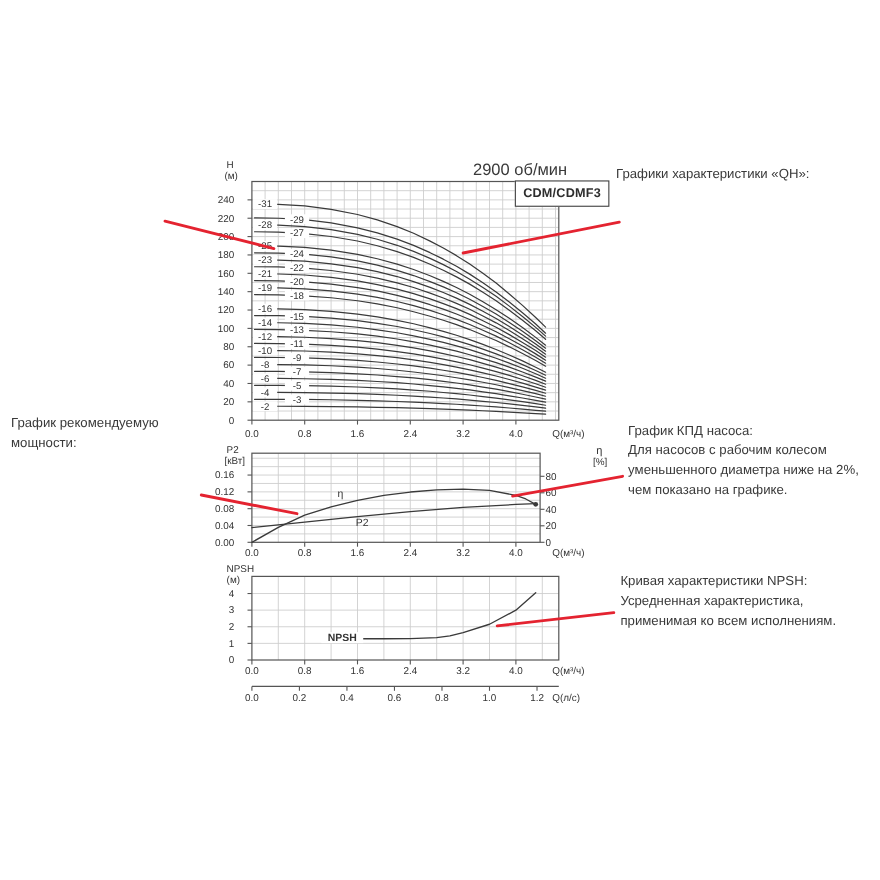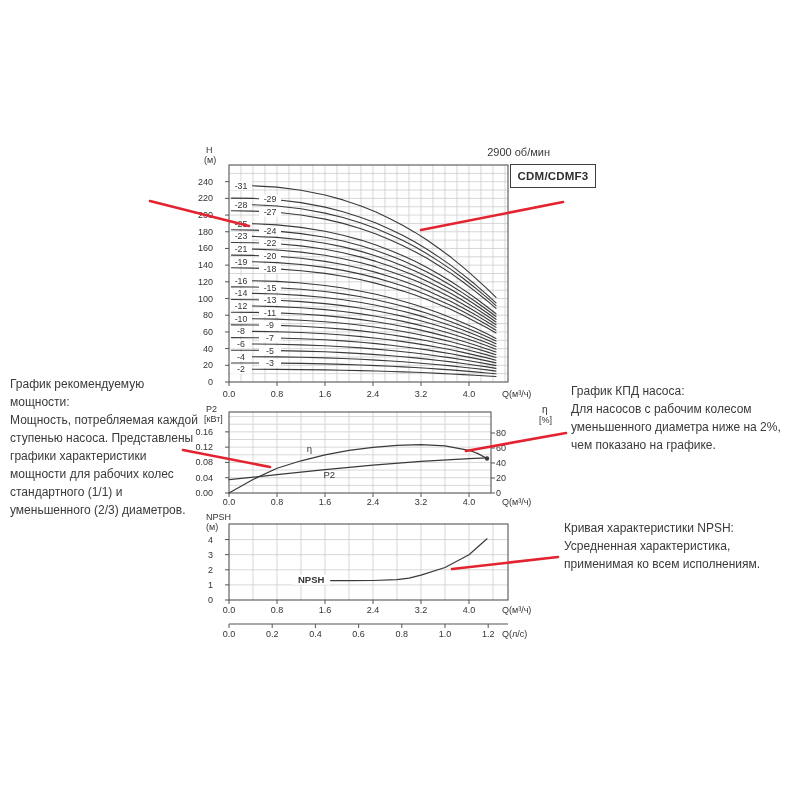--- a/index.html
+++ b/index.html
@@ -3,22 +3,22 @@
 <meta charset="utf-8">
 <style>
   html,body{margin:0;padding:0;background:#fff;}
   #root{position:relative;width:800px;height:800px;background:#ffffff;overflow:hidden;
         font-family:"Liberation Sans","DejaVu Sans",sans-serif;color:#3a3a3a;}
   #charts{position:absolute;left:0;top:0;width:800px;height:800px;}
   .ann{position:absolute;font-size:12px;line-height:18px;color:#3a3a3a;}
   .ann-title,.ann-body{font-size:12px;line-height:18px;}
   .model-box{position:absolute;left:468px;top:164px;width:84px;height:22px;border:1.5px solid #3f3f3f;
              background:#fff;display:flex;align-items:center;justify-content:center;
-             font-size:11.5px;font-weight:600;letter-spacing:.2px;color:#2e2e2e;margin-left:42px;}
-  .rpm{position:absolute;left:430px;top:146px;width:120px;text-align:right;font-size:11px;color:#3a3a3a;}
+             font-size:11.5px;font-weight:600;letter-spacing:.2px;color:#2e2e2e;}
+  .rpm{position:absolute;left:430px;top:146px;width:120px;font-size:15px;color:#3a3a3a;}
 </style>
 </head>
 <body>
 <div id="root">
 
 <svg id="charts" xmlns="http://www.w3.org/2000/svg" viewBox="0 0 800 800">
       <g>
         <line x1="241" y1="165" x2="241" y2="382" stroke="#cdcdcd" stroke-width="0.8"></line>
         <line x1="253" y1="165" x2="253" y2="382" stroke="#cdcdcd" stroke-width="0.8"></line>
         <line x1="265" y1="165" x2="265" y2="382" stroke="#cdcdcd" stroke-width="0.8"></line>
@@ -326,25 +326,25 @@
         <line x1="183" y1="450" x2="270" y2="467" stroke="#e42330" stroke-width="2.6" stroke-linecap="round"></line>
         <line x1="566" y1="433" x2="466" y2="451" stroke="#e42330" stroke-width="2.6" stroke-linecap="round"></line>
         <line x1="558" y1="557" x2="452" y2="569" stroke="#e42330" stroke-width="2.6" stroke-linecap="round"></line>
       </g>
     </svg>
 
 <div class="ann" style="left:22px;top:151px;width:178px">
 </div>
 
 <div class="ann" style="left:560px;top:149px;width:238px">
+  <div class="ann-title">Графики характеристики «QH»:</div>
 </div>
 
 <div class="ann" style="left:10px;top:375px;width:196px">
   <div class="ann-title">График рекомендуемую мощности:</div>
-  <div class="ann-body">Мощность, потребляемая каждой ступенью насоса. Представлены графики характеристики мощности для рабочих колес стандартного (1/1) и уменьшенного (2/3) диаметров.</div>
 </div>
 
 <div class="ann" style="left:571px;top:382px;width:232px">
   <div class="ann-title">График КПД насоса:</div>
   <div class="ann-body">Для насосов с рабочим колесом уменьшенного диаметра ниже на 2%, чем показано на графике.</div>
 </div>
 
 <div class="ann" style="left:564px;top:519px;width:238px">
   <div class="ann-title">Кривая характеристики NPSH:</div>
   <div class="ann-body">Усредненная характеристика, применимая ко всем исполнениям.</div>

